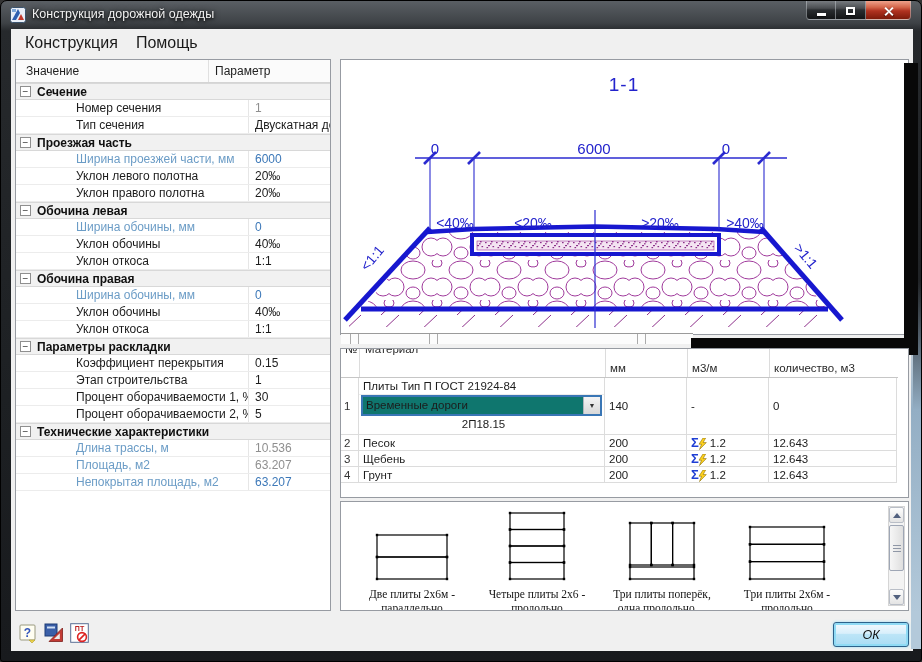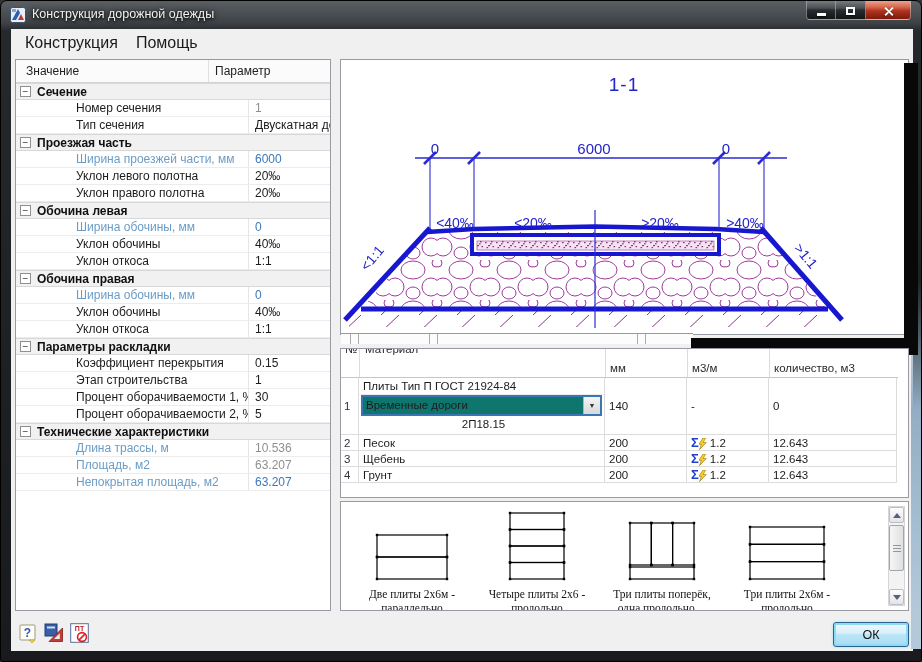--- a/index.html
+++ b/index.html
@@ -138,21 +138,21 @@
     background:repeating-linear-gradient(180deg,#8f97a6 0,#8f97a6 1px,transparent 1px,transparent 3px); }
 
   
   .foot-icon { position:absolute; cursor:default; }
   #help-icon { left:18px; top:623px; }
   #ruler-icon { left:43px; top:622px; }
   #pt-icon { left:69px; top:622px; }
   .ok-button { position:absolute; left:832px; top:621px; width:76px; height:25px;
     border:1px solid #2c628b; border-radius:3px; font-size:12.5px; color:#111;
     background:linear-gradient(180deg,#f2fafe 0,#d8effb 45%,#bce5f7 50%,#a9dcf4 100%);
-    box-shadow:inset 0 0 0 2px #8fdbf5, 0 0 3px #9adef2; font-family:"Liberation Sans",sans-serif; }
+    box-shadow:inset 0 0 0 2px #8fdbf5, 0 0 3px #9adef2; font-family:"Liberation Sans",sans-serif;font-style:italic; }
 </style>
 </head>
 <body>
 
 <div class="window">
 
   <div class="titlebar">
     <svg class="app-icon" viewBox="0 0 16 16">
       <rect x="0.5" y="0.5" width="15" height="15" rx="2" fill="#e9eff8" stroke="#3b546e"></rect>
       <polygon points="2,13 8,2 10,6 6,13" fill="#2e5fb0"></polygon>

